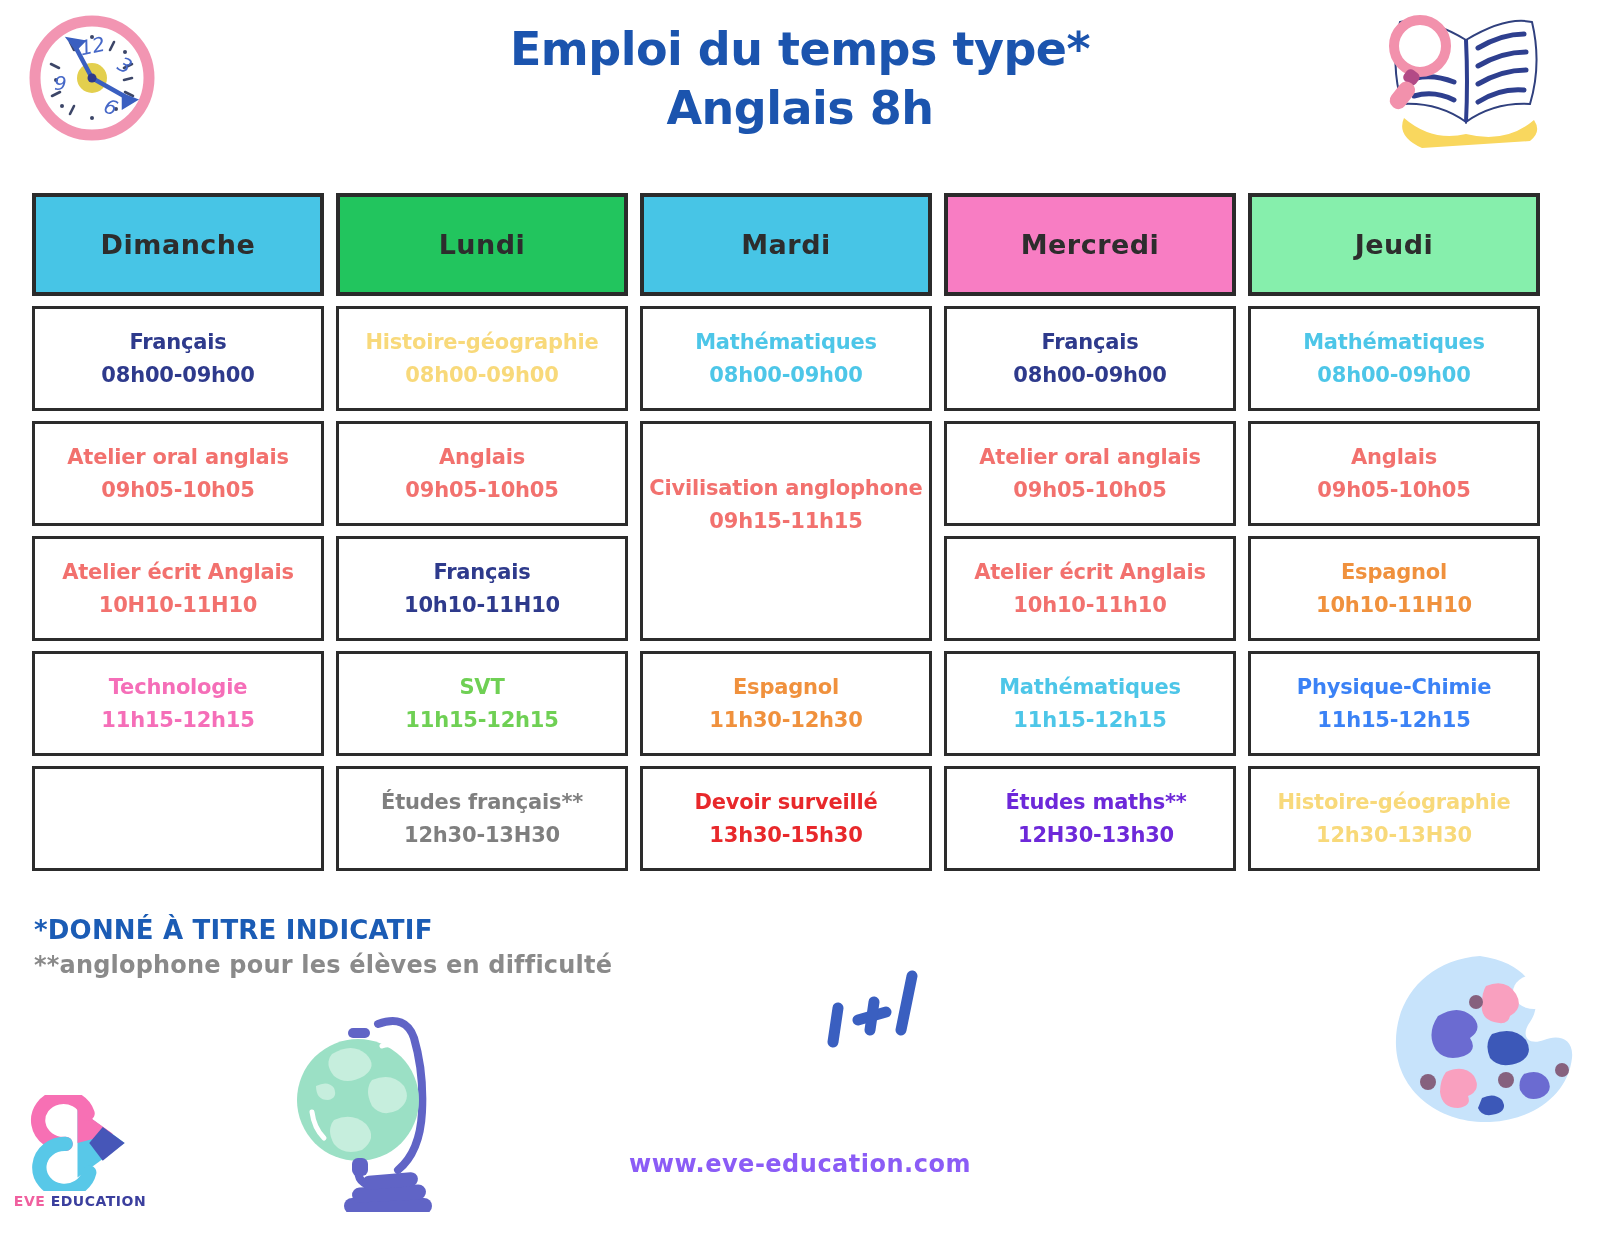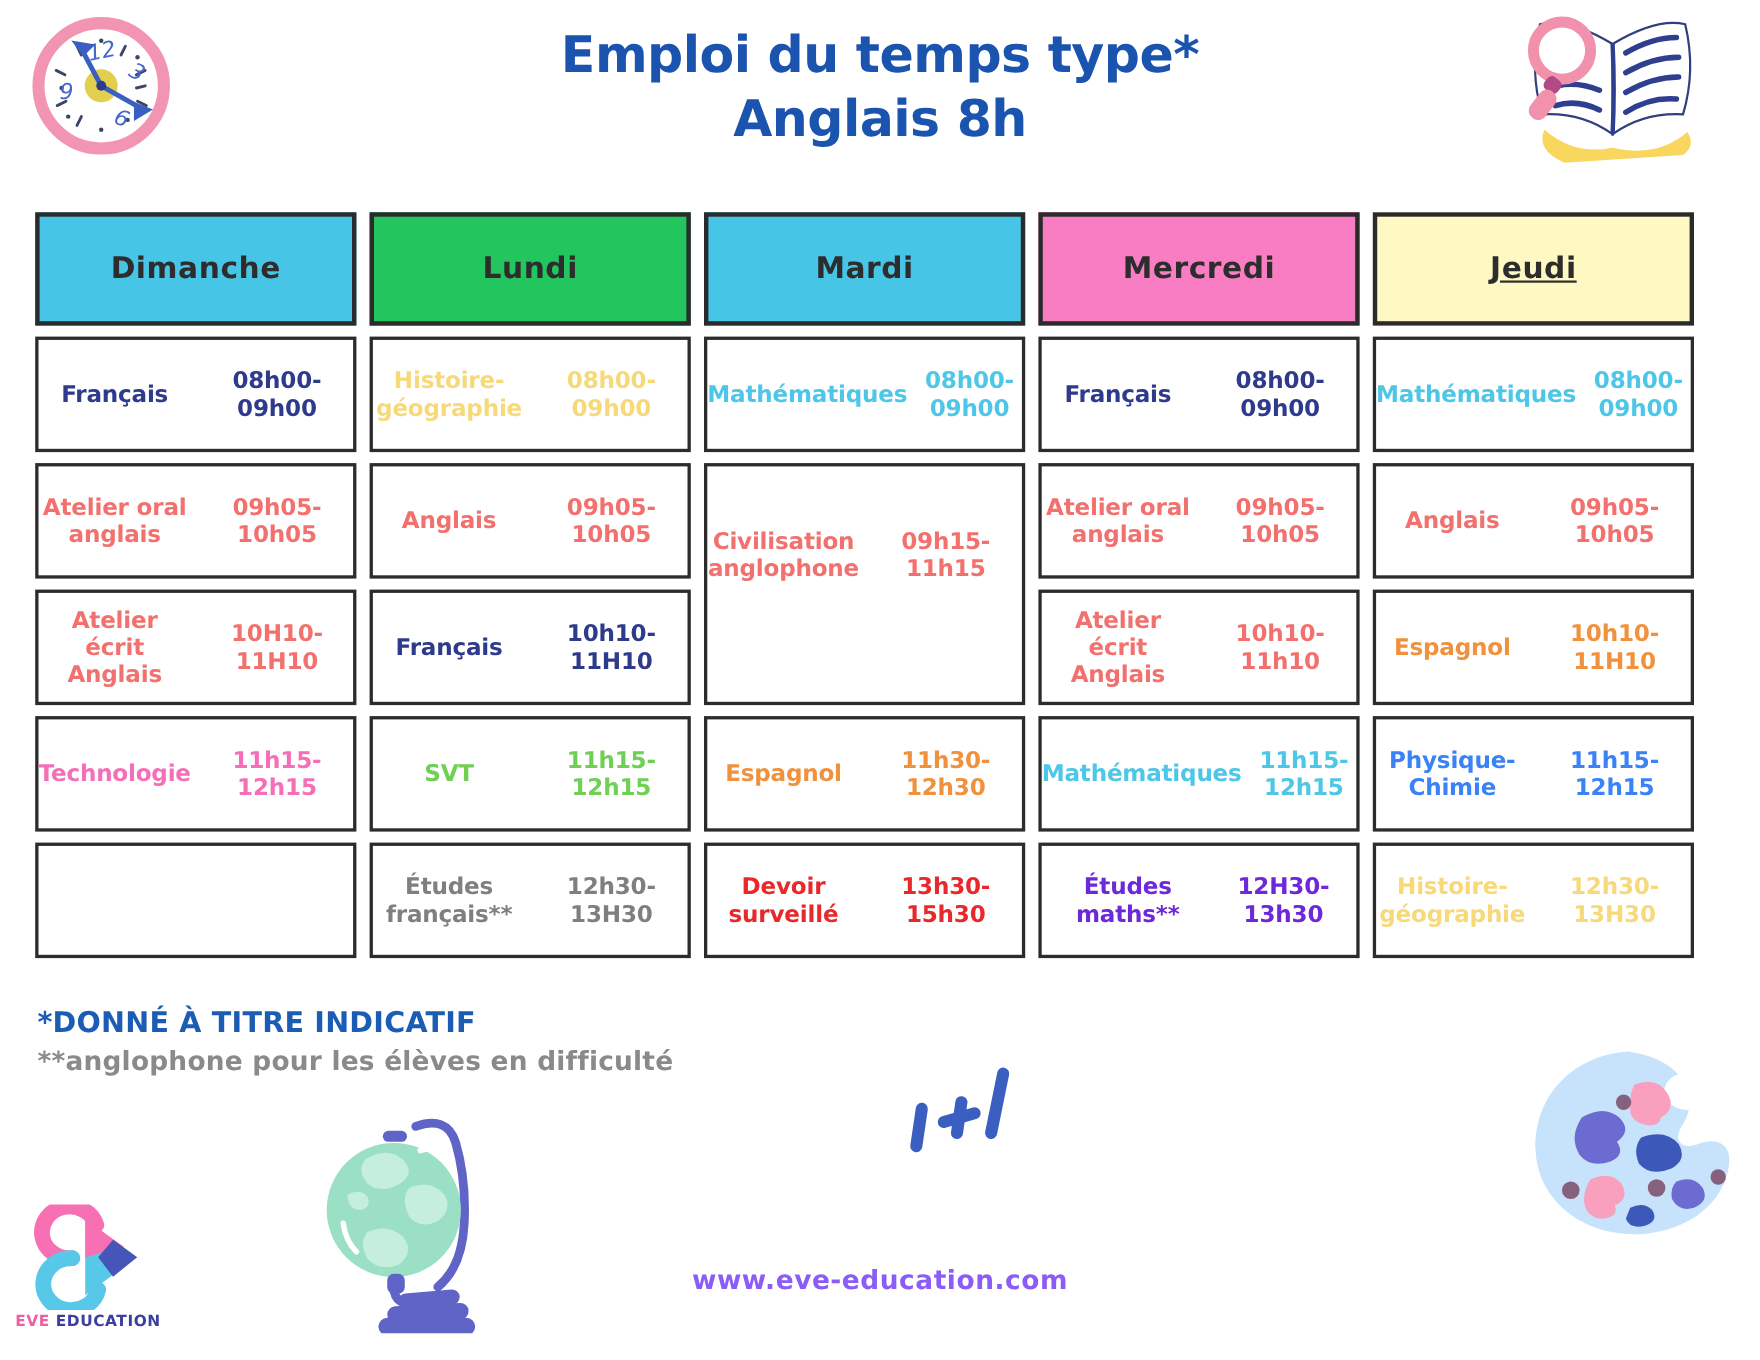--- a/index.html
+++ b/index.html
@@ -21,21 +21,21 @@
     display:flex; gap:12px;
   }
   .day-col { display:flex; flex-direction:column; gap:10px; width:292px; }
   .day-header {
     height:103px; border:4px solid #2b2b2b;
     display:flex; align-items:center; justify-content:center;
     font-size:27px; font-weight:bold; color:#2d2d2d; letter-spacing:0.5px;
   }
   .cell {
     height:105px; border:3px solid #2c2c2c; background:#fff;
-    display:flex; flex-direction:row; align-items:center; justify-content:center;
+    display:flex; flex-direction:column; align-items:center; justify-content:center;
     gap:9px; text-align:center; font-weight:bold; font-size:21px; letter-spacing:-0.2px;
     line-height:1.15;
   }
   .cell.merged { height:220px; padding-bottom:53px; }
   .cell.empty { }
   .subj, .time { width:100%; }
   
   .notes { position:absolute; left:34px; top:915px; }
   .note1 { font-size:26px; font-weight:bold; letter-spacing:0.2px; }
   .note2 { font-size:24px; font-weight:bold; margin-top:6px; letter-spacing:0.2px; }
@@ -220,21 +220,21 @@
         <div class="subj">Mathématiques</div>
         <div class="time">11h15-12h15</div>
       </div>
       <div class="cell" style="color: #6d28d9; padding-left: 12px;">
         <div class="subj">Études maths**</div>
         <div class="time">12H30-13h30</div>
       </div>
     </div>
 
     <div class="day-col">
-      <div class="day-header" style="background-color: #fef9c3; text-decoration: underline;">
+      <div class="day-header" style="background-color: #86efac;">
         <span>Jeudi</span>
       </div>
       <div class="cell" style="color: rgb(77, 198, 232);">
         <div class="subj">Mathématiques</div>
         <div class="time">08h00-09h00</div>
       </div>
       <div class="cell" style="color: rgb(242, 113, 110);">
         <div class="subj">Anglais</div>
         <div class="time">09h05-10h05</div>
       </div>

